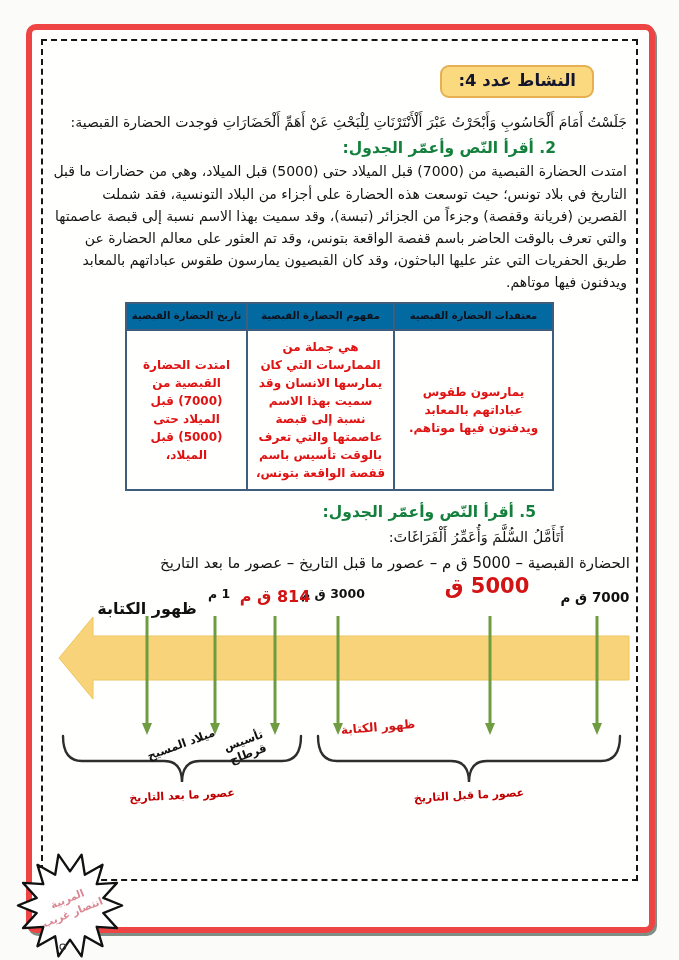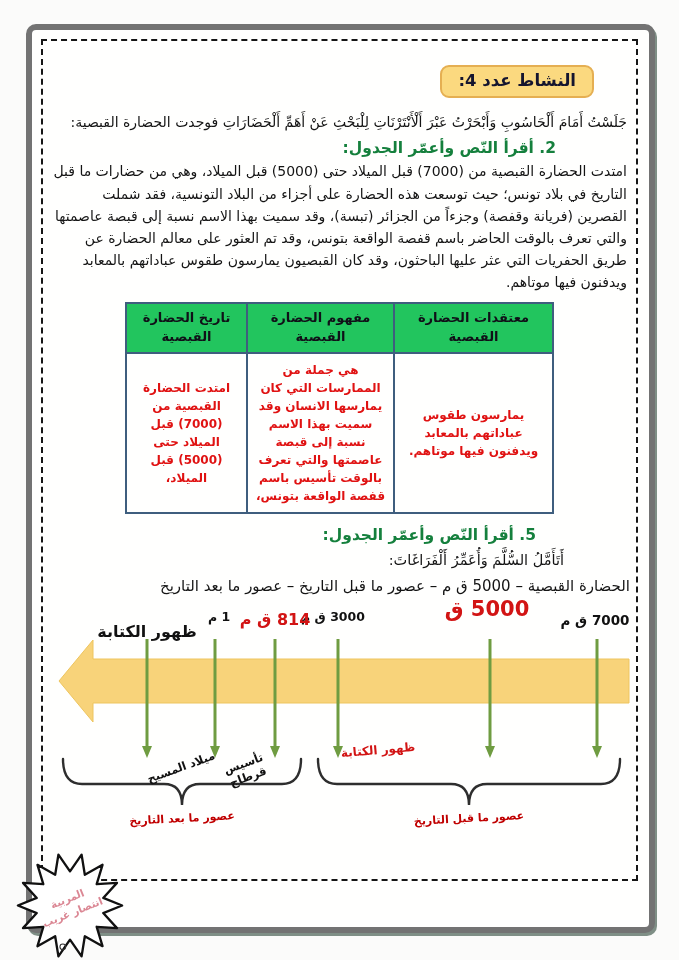--- a/index.html
+++ b/index.html
@@ -4,21 +4,21 @@
 <style>
   html,body{margin:0;padding:0;}
   body{
     width:679px;height:960px;position:relative;overflow:hidden;
     background:#fbfbfa;
     font-family:"DejaVu Sans",sans-serif;
     color:#141414;
   }
   .green-frame{
     position:absolute;left:26px;top:24px;width:617px;height:897px;
-    border:6px solid #737373;border-radius:10px;background:#fffffe;
+    border:6px solid #ef4444;border-radius:10px;background:#fffffe;
     box-shadow:2px 3px 0 rgba(25,55,38,.55);
   }
   .dashed-frame{
     position:absolute;left:9px;top:9px;right:11px;bottom:46px;
     border:2px dashed #161616;
     direction:rtl;
   }
   .title-wrap{margin:24px 42px 0 0;}
   .title-box{
     display:inline-block;background:#fbd97f;border:2px solid #e5af52;border-radius:9px;
@@ -27,21 +27,21 @@
   .intro{margin:13px 9px 2px 10px;font-size:14px;line-height:1.6;}
   .h-blue{color:#15803d;font-weight:bold;font-size:15.5px;margin:6px 80px 3px 8px;}
   .h-blue.h5{margin:12px 100px 5px 8px;}
   .body-p{margin:2px 9px 6px 9px;font-size:14px;line-height:1.58;}
   table.capsian{
     width:427px;margin:9px auto 10px auto;border-collapse:collapse;direction:rtl;
     table-layout:fixed;
   }
   table.capsian th,table.capsian td{border:2.5px solid #3f5e7e;text-align:center;}
   table.capsian th{
-    background:#22c55e;font-size:13px;font-weight:bold;padding:5px 3px;line-height:1.45;color:#101018;
+    background:#0369a1;font-size:10px;font-weight:bold;padding:5px 3px;line-height:1.45;color:#101018;
   }
   table.capsian td{
     color:#e01212;font-weight:bold;font-size:12px;padding:7px 5px;line-height:1.5;vertical-align:middle;
   }
   .instr{margin:8px 72px 4px 8px;font-size:14.5px;font-weight:500;}
   .word-bank{margin:9px 6px 0 6px;font-size:15px;font-weight:500;}
   .timeline{position:relative;width:100%;height:248px;margin-top:2px;}
   .tl-svg{position:absolute;left:0;top:0;}
   .tl-lab{
     position:absolute;transform:translateX(-50%);white-space:nowrap;

